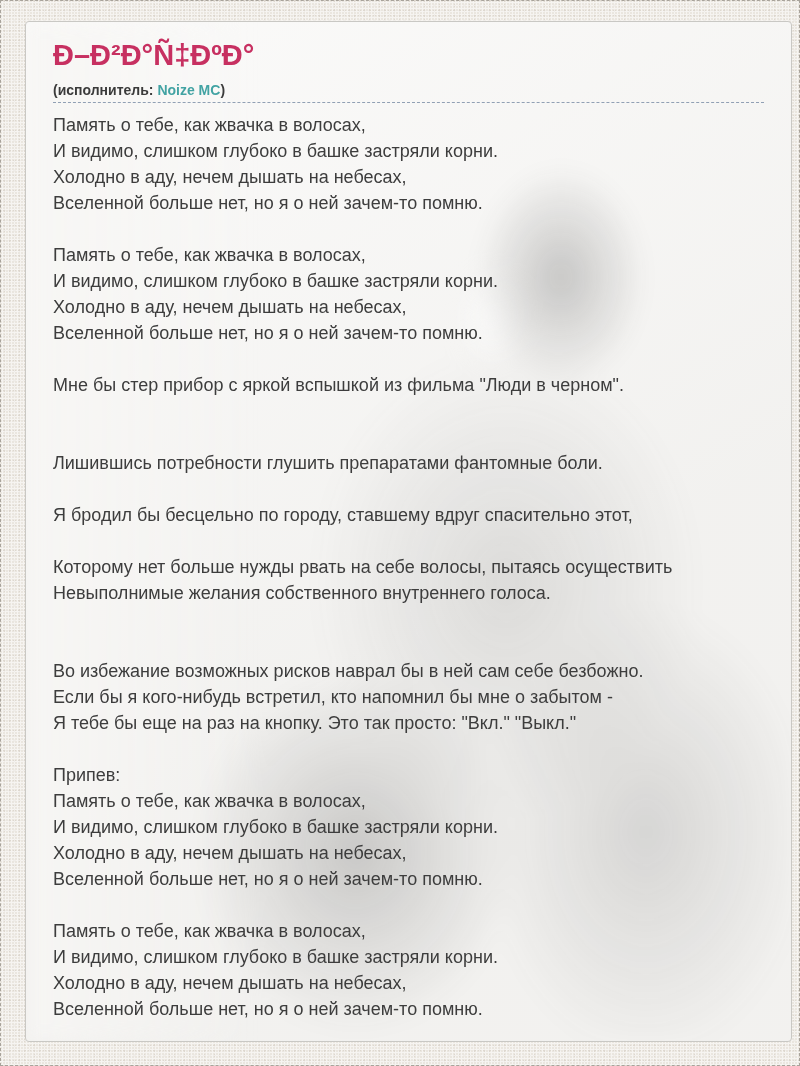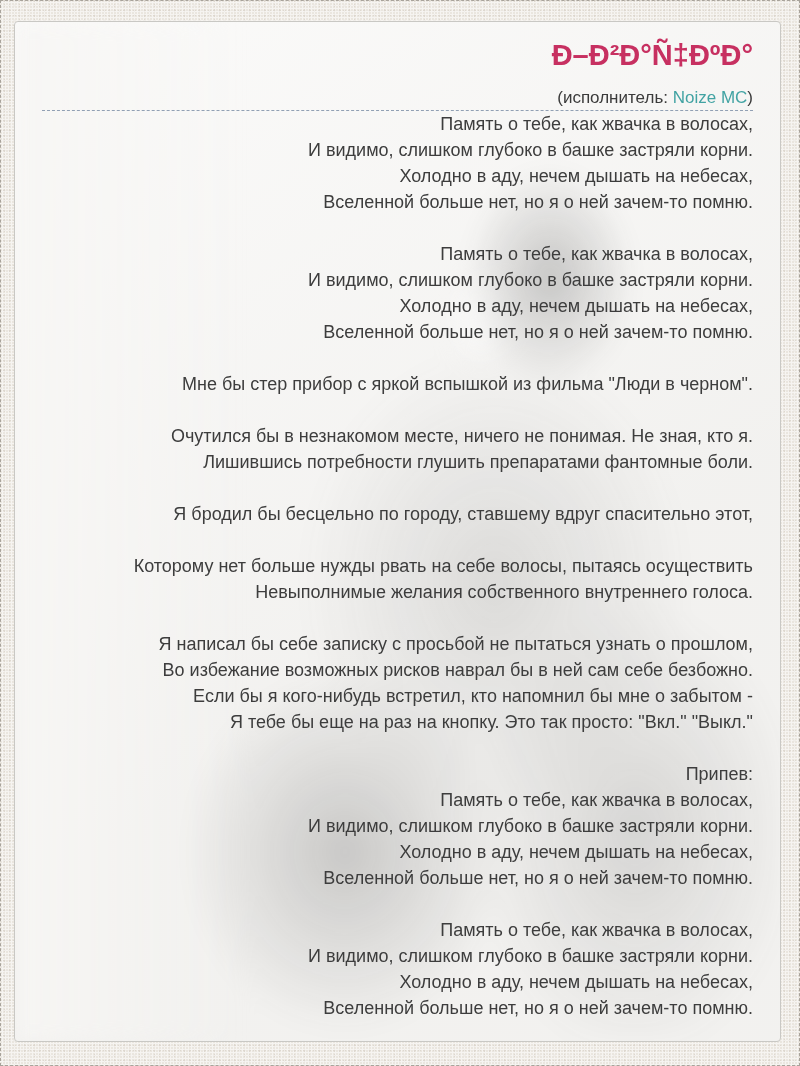--- a/index.html
+++ b/index.html
@@ -22,27 +22,26 @@
       radial-gradient(rgba(255,255,255,.55) 1px, transparent 1.2px),
       radial-gradient(rgba(176,166,150,.22) 1px, transparent 1.2px);
     background-size:3px 3px,5px 5px;
     background-position:0 0,1px 2px;
     border:1px dashed #a8a39b;
     overflow:hidden;
   }
 
   .card{
     position:absolute;
-    left:13px;top:20px;
+    left:24px;top:20px;
     width:767px;height:1021px;
     background:linear-gradient(150deg, rgba(255,255,255,.55), rgba(230,230,228,.25) 60%), var(--card-bg);
     border:1px solid #c9c8c4;
     border-radius:4px;
     overflow:hidden;
-    text-align:right;
   }
 
   
   .bg-photo{
     position:absolute;inset:0;
     background:
       radial-gradient(ellipse 130px 170px at 535px 255px, rgba(35,35,35,.22), transparent 66%),
       radial-gradient(ellipse 55px 75px at 465px 295px, rgba(255,255,255,.55), transparent 70%),
       radial-gradient(ellipse 280px 340px at 480px 560px, rgba(70,70,70,.13), transparent 70%),
       radial-gradient(ellipse 240px 270px at 330px 830px, rgba(40,40,40,.20), transparent 68%),
@@ -60,38 +59,40 @@
 
   h1.song-title{
     color:var(--title-color);
     font-size:29px;
     line-height:34px;
     font-weight:bold;
     letter-spacing:0;
   }
 
   .subtitle{
-    margin-top:16px;
-    font-size:17px;
+    margin-top:8px;
+    font-size:14px;
     line-height:20px;
     color:#3b3b3b;
+    font-weight:bold;
   }
   .subtitle a{
     color:var(--link-color);
     text-decoration:none;
     cursor:pointer;
   }
 
   .separator{
     margin-top:2px;
     border-bottom:1px dashed var(--sep-color);
     height:1px;
   }
 
   .lyrics{
+    margin-top:9px;
     font-size:18px;
     line-height:26px;
     color:var(--text-color);
   }
   .lyrics p.stanza{margin:0 0 26px 0;}
   .lyrics p.stanza:last-child{margin-bottom:0;}
 </style>
 </head>
 <body>
 
@@ -105,22 +106,22 @@
       <div class="subtitle">
         <span>(исполнитель:</span>
         <a href="#">Noize MC</a><span>)</span>
       </div>
 
       <div class="separator"></div>
 
       <div class="lyrics">
           <p class="stanza"><span>Память о тебе, как жвачка в волосах,</span><br><span>И видимо, слишком глубоко в башке застряли корни.</span><br><span>Холодно в аду, нечем дышать на небесах,</span><br><span>Вселенной больше нет, но я о ней зачем-то помню.</span></p>
           <p class="stanza"><span>Память о тебе, как жвачка в волосах,</span><br><span>И видимо, слишком глубоко в башке застряли корни.</span><br><span>Холодно в аду, нечем дышать на небесах,</span><br><span>Вселенной больше нет, но я о ней зачем-то помню.</span></p>
-          <p class="stanza"><span>Мне бы стер прибор с яркой вспышкой из фильма "Люди в черном".</span><br><br><span>Очутился бы в незнакомом месте, ничего не понимая. Не зная, кто я.</span><br><span>Лишившись потребности глушить препаратами фантомные боли.</span></p>
+          <p class="stanza"><span>Мне бы стер прибор с яркой вспышкой из фильма "Люди в черном".</span><br><br><br><span>Лишившись потребности глушить препаратами фантомные боли.</span></p>
           <p class="stanza"><span>Я бродил бы бесцельно по городу, ставшему вдруг спасительно этот,</span><br><br><span>Которому нет больше нужды рвать на себе волосы, пытаясь осуществить</span><br><span>Невыполнимые желания собственного внутреннего голоса.</span></p>
-          <p class="stanza"><span>Я написал бы себе записку с просьбой не пытаться узнать о прошлом,</span><br><span>Во избежание возможных рисков наврал бы в ней сам себе безбожно.</span><br><span>Если бы я кого-нибудь встретил, кто напомнил бы мне о забытом -</span><br><span>Я тебе бы еще на раз на кнопку. Это так просто: "Вкл." "Выкл."</span></p>
+          <p class="stanza"><br><span>Во избежание возможных рисков наврал бы в ней сам себе безбожно.</span><br><span>Если бы я кого-нибудь встретил, кто напомнил бы мне о забытом -</span><br><span>Я тебе бы еще на раз на кнопку. Это так просто: "Вкл." "Выкл."</span></p>
           <p class="stanza"><span>Припев:</span><br><span>Память о тебе, как жвачка в волосах,</span><br><span>И видимо, слишком глубоко в башке застряли корни.</span><br><span>Холодно в аду, нечем дышать на небесах,</span><br><span>Вселенной больше нет, но я о ней зачем-то помню.</span></p>
           <p class="stanza"><span>Память о тебе, как жвачка в волосах,</span><br><span>И видимо, слишком глубоко в башке застряли корни.</span><br><span>Холодно в аду, нечем дышать на небесах,</span><br><span>Вселенной больше нет, но я о ней зачем-то помню.</span></p>
         </div>
 
     </div>
   </div>
 </div>
 
 </body></html>

